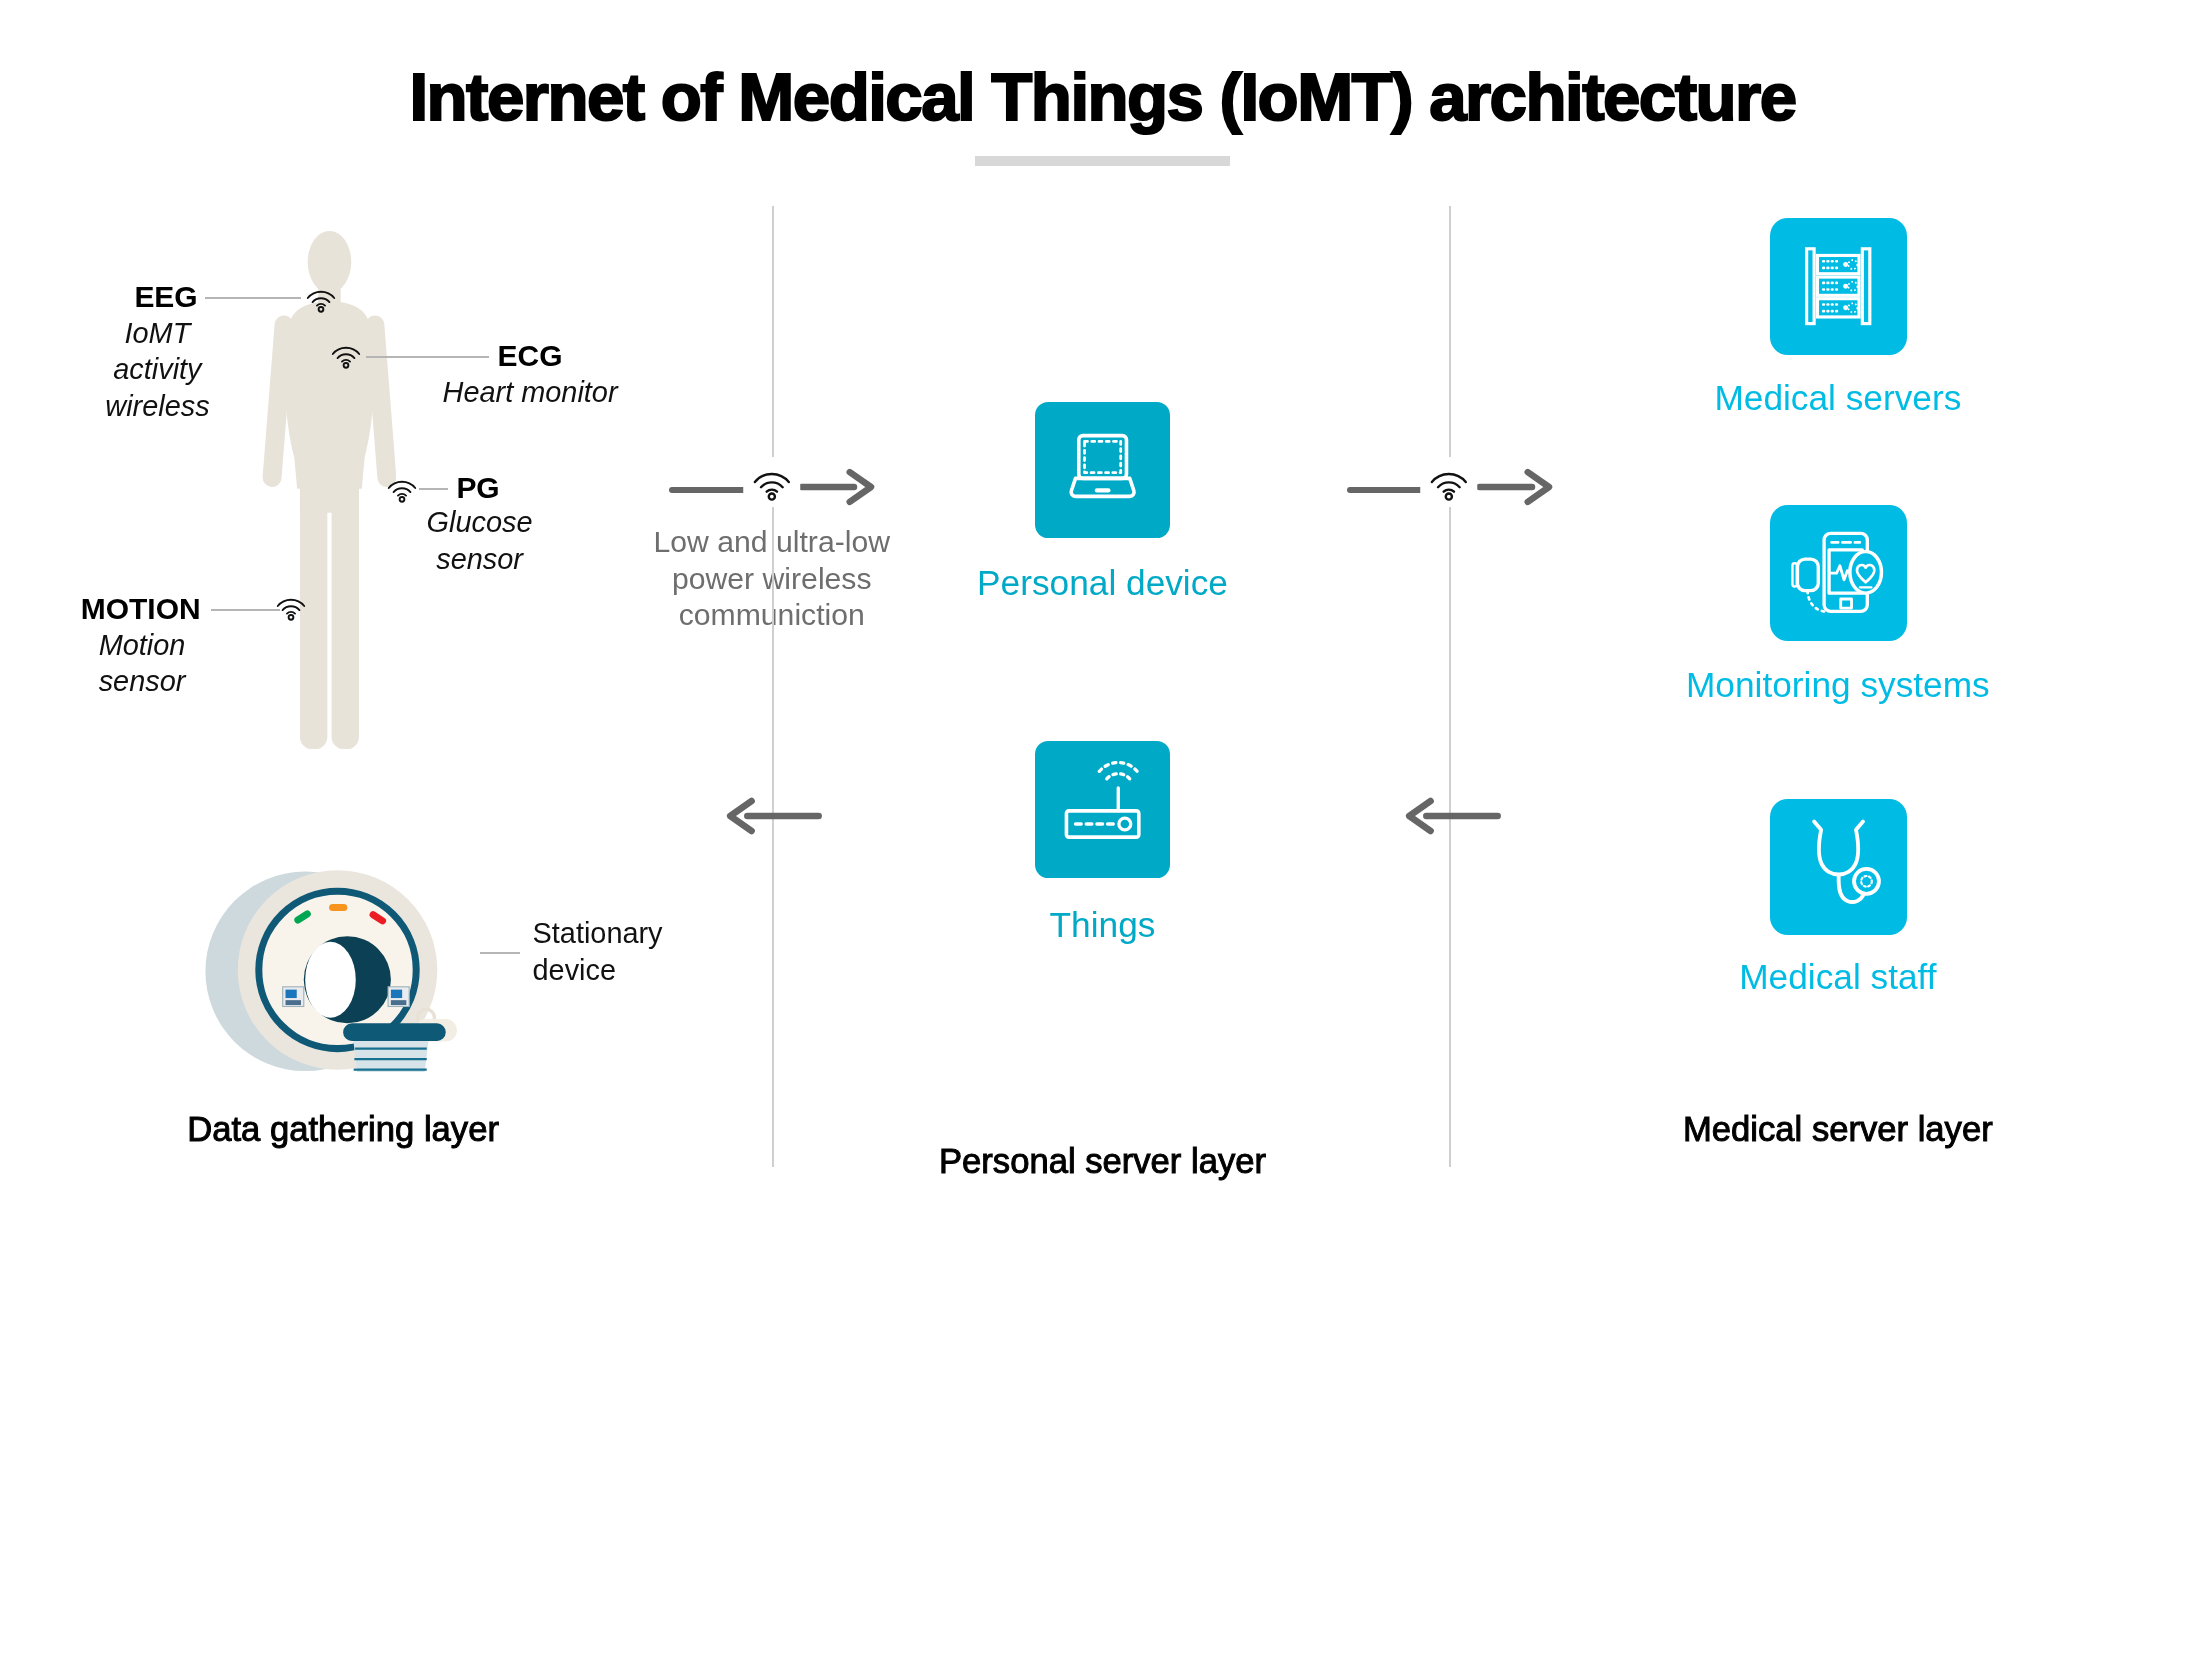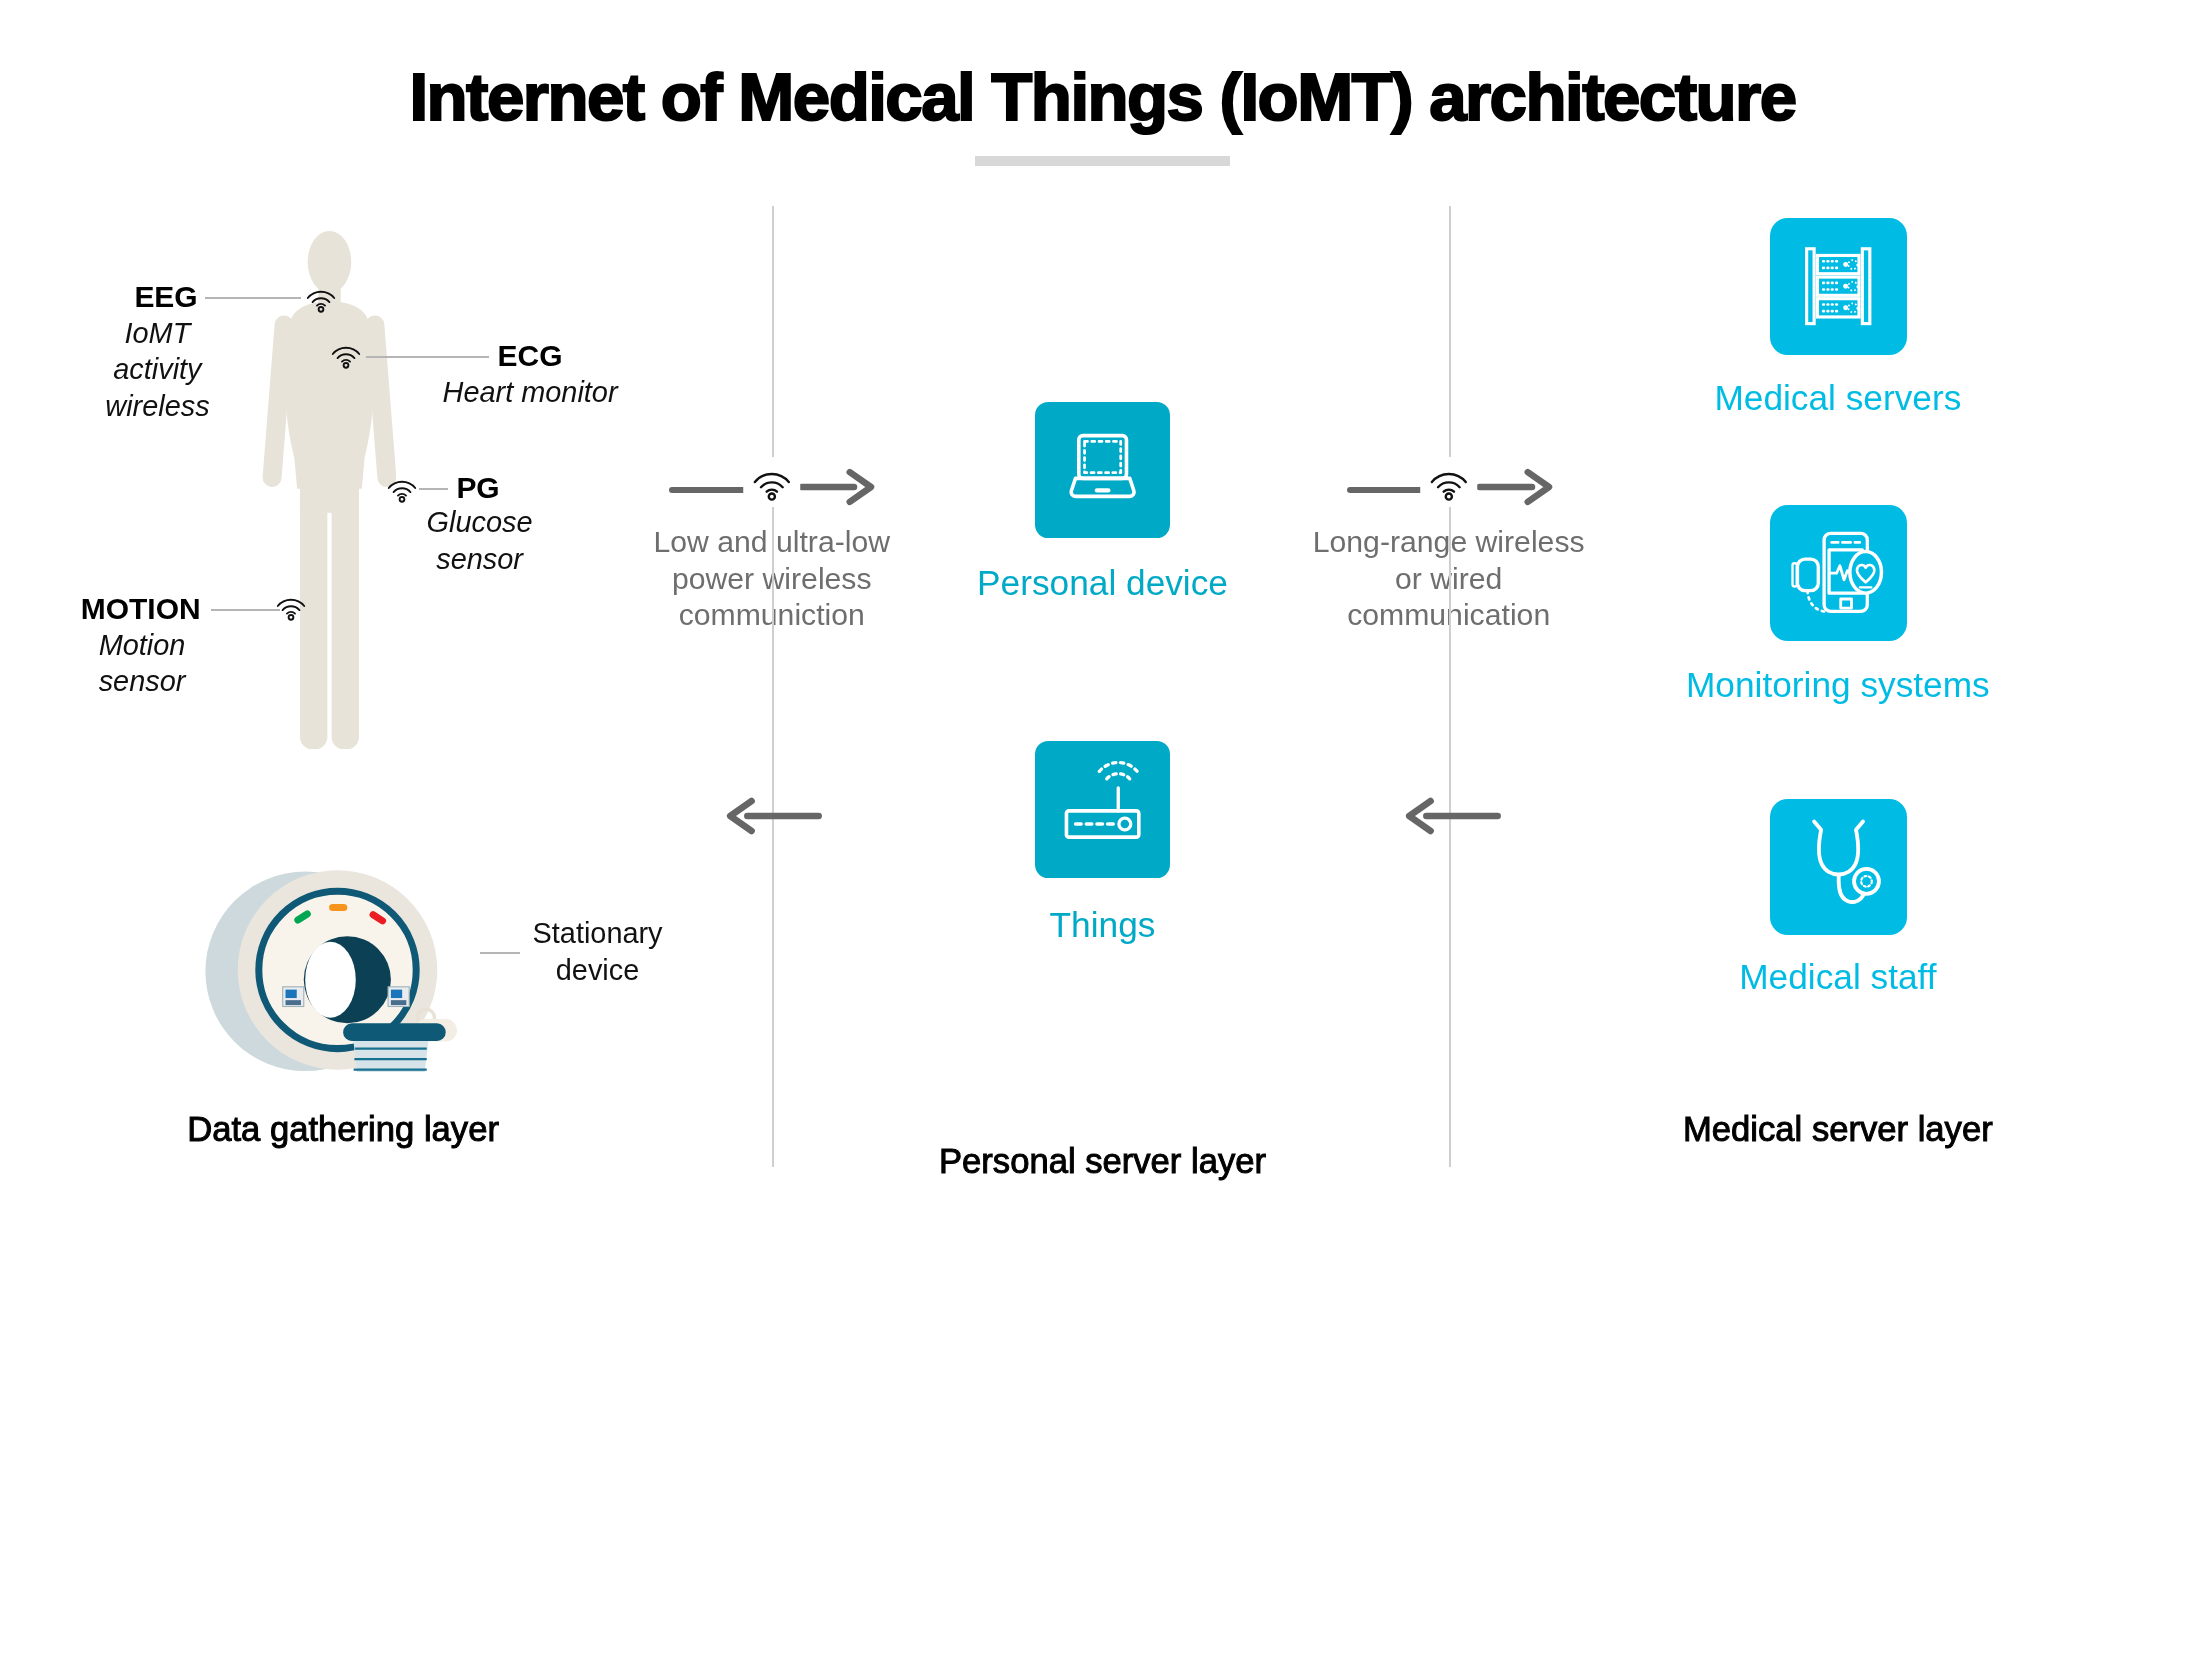--- a/index.html
+++ b/index.html
@@ -20,21 +20,21 @@
 
   .divider{top:16.6%;height:77.5%;width:0.09vw;background:var(--divider-gray);z-index:1;}
   .divider.left{left:35.0%;}
   .divider.right{left:65.7%;}
 
   .layer-label{top:91.0%;font-size:1.57vw;font-weight:normal;color:#000;-webkit-text-stroke:0.045vw #000;}
 
   
   .abbr{font-size:1.36vw;font-weight:bold;color:#000;}
   .desc{font-size:1.31vw;font-style:italic;color:#111;line-height:1.66vw;text-align:center;}
-  .plain-desc{font-size:1.31vw;color:#111;line-height:1.66vw;text-align:center;}
+  .plain-desc{font-size:1.31vw;color:#111;line-height:1.66vw;text-align:left;}
   .leader{height:0.1vw;background:var(--leader-gray);z-index:0;}
 
   
   .icon-box{width:6.12%;height:11.0%;border-radius:0.6vw;z-index:2;display:flex;align-items:center;justify-content:center;}
   .icon-box.teal{background:var(--teal);}
   .icon-box.cyan{background:var(--cyan);width:6.19%;border-radius:0.8vw;}
   .icon-box svg{width:78%;height:78%;}
   .box-label{font-size:1.6vw;}
   .box-label.teal{color:var(--teal);}
   .box-label.cyan{color:var(--cyan);}
@@ -209,25 +209,20 @@
       <path d="M10.8,19 A4.6,4.6 0 0 1 17.2,19"></path>
         <circle cx="14" cy="22" r="1.9"></circle>
     </svg>
   </div>
   <div class="abs ctr link-arrow" style="left:68.7%;">
     <svg viewBox="0 0 56 28" fill="none" stroke="var(--arrow-gray)" stroke-width="4.6" stroke-linecap="round" stroke-linejoin="round">
       <path d="M3,14 H40"></path>
         <path d="M37,3.5 L52,14 L37,24.5"></path>
     </svg>
   </div>
-  <div class="abs ctr comm-text" style="left:65.7%;">
-    <div>Long-range wireless</div>
-    <div>or wired</div>
-    <div>communication</div>
-  </div>
 
   <div class="abs ctr back-arrow" style="left:35.05%;">
     <svg viewBox="0 0 70 28" fill="none" stroke="var(--arrow-gray)" stroke-width="4.6" stroke-linecap="round" stroke-linejoin="round">
       <path d="M67,14 H17"></path>
         <path d="M20,3.5 L5,14 L20,24.5"></path>
     </svg>
   </div>
   <div class="abs ctr back-arrow" style="left:65.85%;">
     <svg viewBox="0 0 70 28" fill="none" stroke="var(--arrow-gray)" stroke-width="4.6" stroke-linecap="round" stroke-linejoin="round">
       <path d="M67,14 H17"></path>

